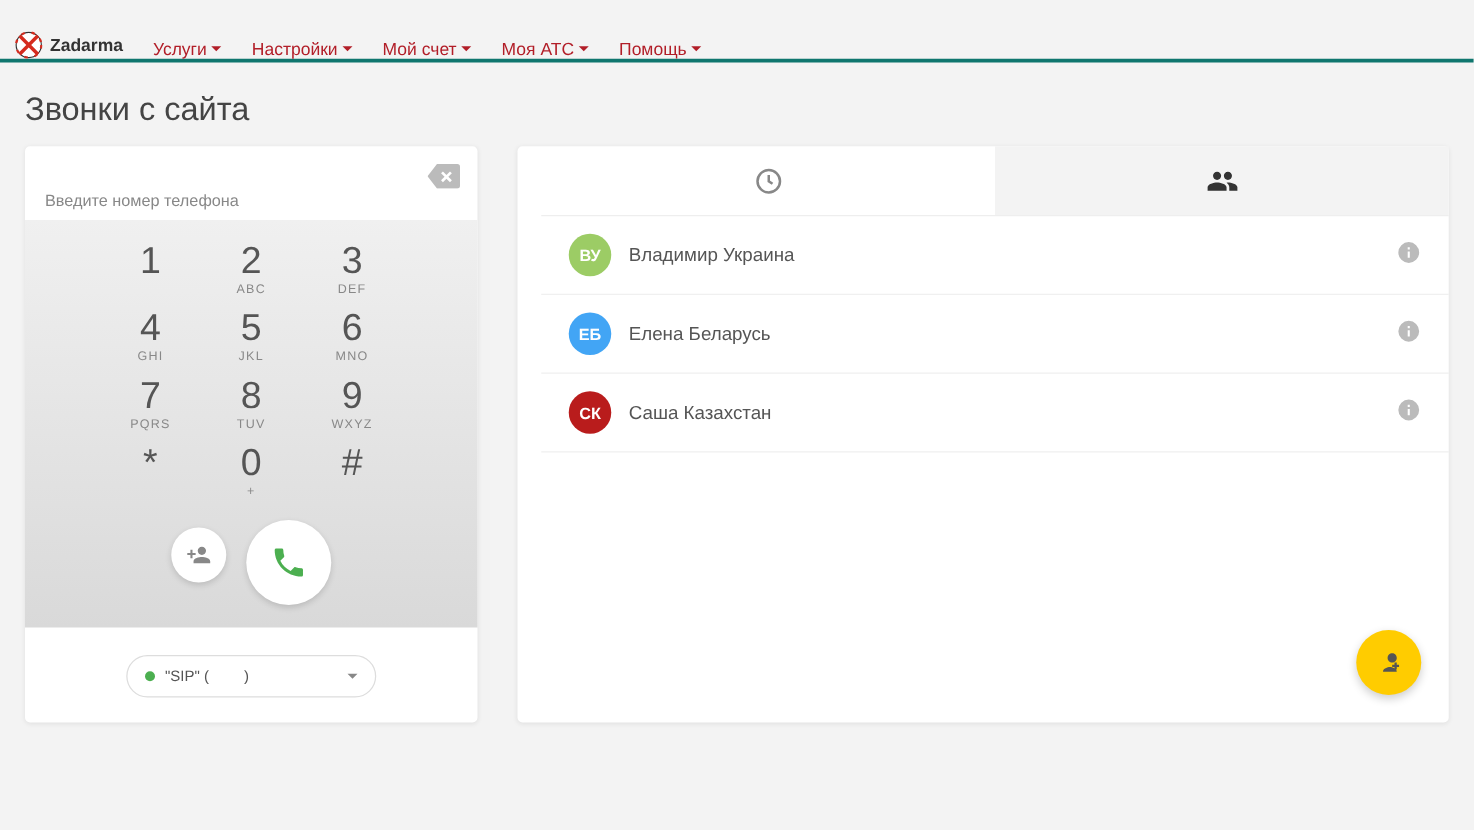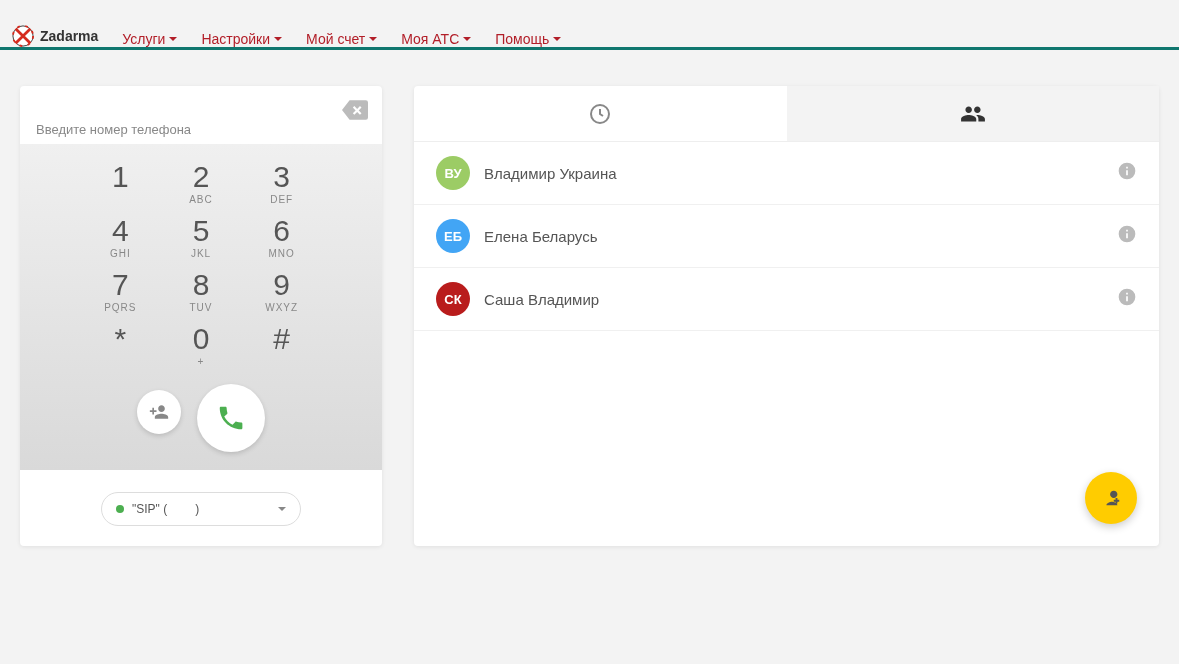--- a/index.html
+++ b/index.html
@@ -42,21 +42,21 @@
   .circle-btn { width: 56px; height:56px; border-radius:50%; background:#fff; display:flex; align-items:center; justify-content:center; box-shadow: 0 2px 5px rgba(0,0,0,0.15); cursor:pointer; }
   .circle-btn.small { width: 44px; height:44px; margin-top:6px; }
   .circle-btn.call { width: 68px; height:68px; }
   .circle-btn.call svg { fill:#4caf50; }
   .sip-select { display:flex; align-items:center; gap:6px; margin: 22px auto 0 auto; width: 200px; height: 34px; border:1px solid #ddd; border-radius: 17px; background:#fff; padding: 0 14px; font-size:12px; color:#555; cursor:pointer; justify-content:space-between;}
   .sip-left { display:flex; align-items:center; gap:8px;}
   .dot-green { width:8px; height:8px; border-radius:50%; background:#4caf50; }
   .sip-hidden { background:#eee; border-radius:3px; color:#bbb; padding: 0 6px; }
 
   
-  .panel { flex:1; background:#fff; border-radius:4px; box-shadow:0 1px 4px rgba(0,0,0,0.08); display:flex; flex-direction:column; position:relative;}
+  .panel { flex:1; background:#fff; border-radius:4px; box-shadow:0 1px 4px rgba(0,0,0,0.08); display:flex; flex-direction:column; position:relative;padding-left:19px;}
   .tabs { display:flex; height:56px; border-bottom:1px solid #eee; }
   .tab { flex:1; display:flex; align-items:center; justify-content:center; cursor:pointer; }
   .tab.active { background:#f3f3f3; }
   .contact-list { padding: 0; }
   .contact { display:flex; align-items:center; padding: 14px 22px; border-bottom:1px solid #f0f0f0; gap: 14px; }
   .avatar { width:34px; height:34px; border-radius:50%; display:flex; align-items:center; justify-content:center; color:#fff; font-size:13px; font-weight: bold; }
   .contact-name { font-size: 15px; color:#555; }
   .info-icon { margin-left:auto; color:#aaa; cursor:pointer; }
   .fab { position:absolute; right:22px; bottom:22px; width:52px; height:52px; border-radius:50%; background:#ffcc00; display:flex; align-items:center; justify-content:center; box-shadow:0 3px 8px rgba(0,0,0,0.2); cursor:pointer;}
 </style>
@@ -90,20 +90,21 @@
         <span class="caret"></span>
       </div>
     <div class="nav-item">
         <span>Помощь</span>
         <span class="caret"></span>
       </div>
   </div>
 </div>
 
 <div class="titlebar">
+  <h1 class="page-title">Звонки с сайта</h1>
 </div>
 
 <div class="main">
 
   <div class="dialer">
     <div class="dialer-top">
       <span class="backspace">
         <svg width="26" height="20" viewBox="0 0 24 18" fill="#bbb">
             <path d="M22 0H7L0 9l7 9h15a2 2 0 002-2V2a2 2 0 00-2-2zm-4 12l-1.4 1.4L14 10.8l-2.6 2.6L10 12l2.6-2.6L10 6.8 11.4 5.4 14 8l2.6-2.6L18 6.8 15.4 9.4 18 12z"></path>
           </svg>
@@ -209,21 +210,21 @@
       </div>
       <div class="contact">
         <div class="avatar" style="background:#42a5f5">ЕБ</div>
         <div class="contact-name">Елена Беларусь</div>
         <span class="info-icon"><svg width="20" height="20" viewBox="0 0 24 24" fill="#bbb">
               <path d="M12 2a10 10 0 100 20 10 10 0 000-20zm1 15h-2v-6h2v6zm0-8h-2V7h2v2z"></path>
             </svg></span>
       </div>
       <div class="contact">
         <div class="avatar" style="background:#b91c1c">СК</div>
-        <div class="contact-name">Саша Владимир</div>
+        <div class="contact-name">Саша Казахстан</div>
         <span class="info-icon"><svg width="20" height="20" viewBox="0 0 24 24" fill="#bbb">
               <path d="M12 2a10 10 0 100 20 10 10 0 000-20zm1 15h-2v-6h2v6zm0-8h-2V7h2v2z"></path>
             </svg></span>
       </div>
     </div>
     <div class="fab">
       <svg width="22" height="22" viewBox="0 0 24 24" fill="#555">
           <path d="M15 12c2.2 0 4-1.8 4-4s-1.8-4-4-4-4 1.8-4 4 1.8 4 4 4zm6 2h-2v-2h-2v2h-2v2h2v2h2v-2h2v-2zM7 18v2h12c0-2.7-4-4-6-4s-6 1.3-6 4z"></path>
         </svg>
     </div>

